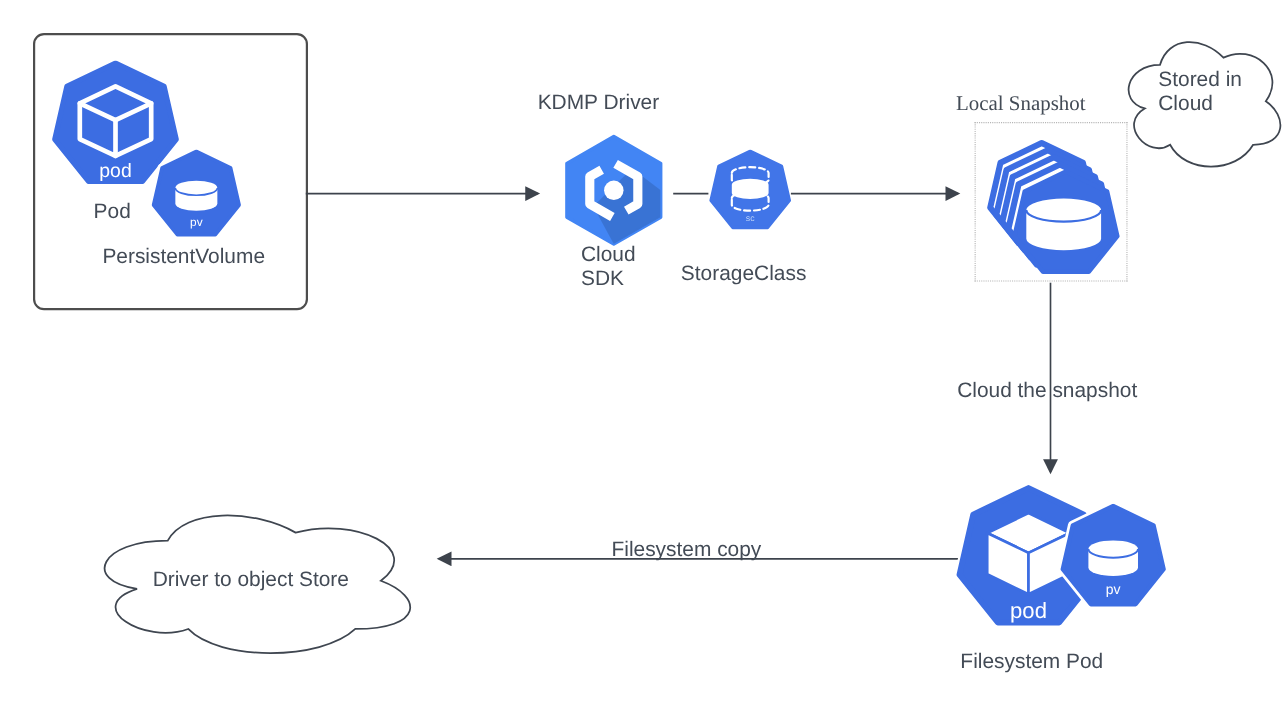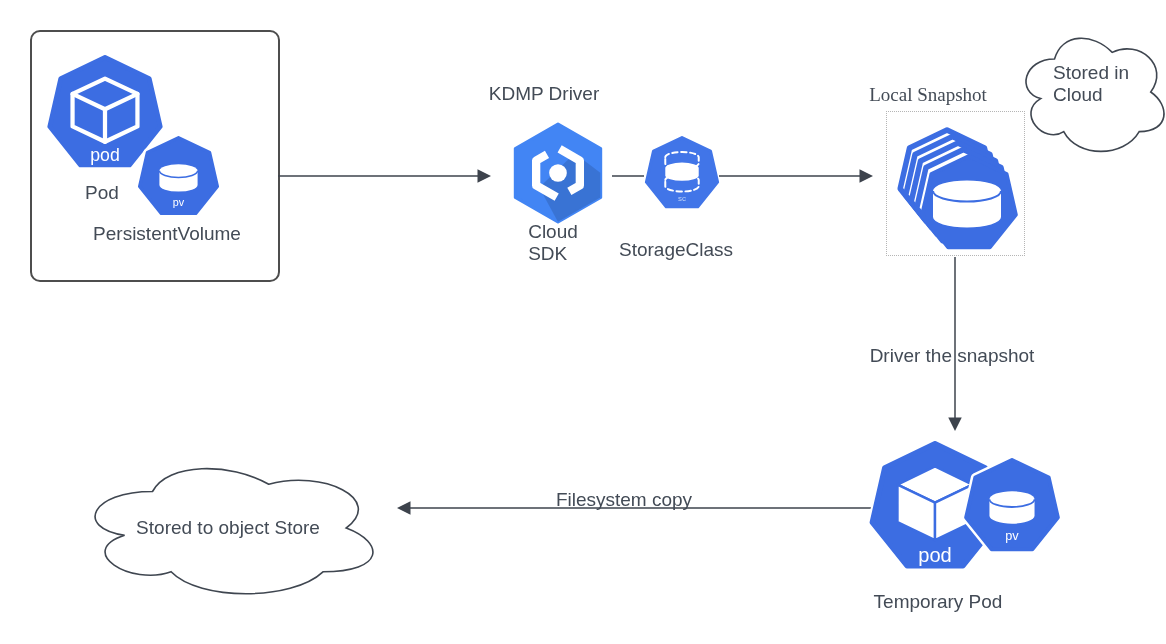--- a/index.html
+++ b/index.html
@@ -123,41 +123,41 @@
 </svg>
 
 <svg class="cloud" style="left:1016px;top:26px;" width="154" height="132" viewBox="0 0 100 100" preserveAspectRatio="none">
   <path d="M25 25 C5 25 0 50 16 55 C0 66 18 90 31 80 C40 100 70 100 80 80 C100 80 100 60 87.5 50 C100 30 80 10 62.5 20 C50 5 30 5 25 25 Z" fill="#ffffff" stroke="#3f4650" stroke-width="1.6" vector-effect="non-scaling-stroke"></path>
 </svg>
 <div class="label" style="left:1091px;top:84px;">
   <div>Stored in</div>
   <div>Cloud</div>
 </div>
 
-<div class="label" style="left:952px;top:356px;">Driver the snapshot</div>
+<div class="label" style="left:952px;top:356px;">Cloud the snapshot</div>
 
 <svg class="icon" style="left:868px;top:441px;" width="134" height="134" viewBox="0 0 100 100">
   <path d="M50 2 L87.5 20 L96.8 60.7 L70.8 93.2 L29.2 93.2 L3.2 60.7 L12.5 20 Z" fill="none" stroke="#ffffff" stroke-width="7" stroke-linejoin="round"></path>
   <path d="M50 2 L87.5 20 L96.8 60.7 L70.8 93.2 L29.2 93.2 L3.2 60.7 L12.5 20 Z" fill="#3c6de2" stroke="#3c6de2" stroke-width="4" stroke-linejoin="round"></path>
   <g stroke="#3c6de2" stroke-width="1.8" stroke-linejoin="round" fill="#ffffff">
     <path d="M50 19 L78 32.5 L50 46 L22 32.5 Z"></path>
     <path d="M22 32.5 L22 60.5 L50 74 L50 46 Z"></path>
     <path d="M78 32.5 L78 60.5 L50 74 L50 46 Z"></path>
   </g>
   <text x="50" y="90" font-size="15" fill="#ffffff" text-anchor="middle">pod</text>
 </svg>
 
 <svg class="icon" style="left:963px;top:458px;" width="98" height="98" viewBox="0 0 100 100">
   <path d="M50 2 L87.5 20 L96.8 60.7 L70.8 93.2 L29.2 93.2 L3.2 60.7 L12.5 20 Z" fill="none" stroke="#ffffff" stroke-width="9" stroke-linejoin="round"></path>
   <path d="M50 2 L87.5 20 L96.8 60.7 L70.8 93.2 L29.2 93.2 L3.2 60.7 L12.5 20 Z" fill="#3c6de2" stroke="#3c6de2" stroke-width="4" stroke-linejoin="round"></path>
   <path d="M27 42 a23 8 0 0 1 46 0 v17 a23 8 0 0 1 -46 0 z" fill="#ffffff"></path>
   <path d="M27 42 a23 8 0 0 0 46 0" fill="none" stroke="#3c6de2" stroke-width="1.8"></path>
   <text x="50" y="84" font-size="13" fill="#ffffff" text-anchor="middle">pv</text>
 </svg>
 
-<div class="label" style="left:938px;top:602px;">Temporary Pod</div>
+<div class="label" style="left:938px;top:602px;">Filesystem Pod</div>
 
 <div class="label" style="left:624px;top:500px;">Filesystem copy</div>
 
 <svg class="cloud" style="left:75px;top:455px;" width="310" height="146" viewBox="0 0 100 100" preserveAspectRatio="none">
   <path d="M25 25 C5 25 0 50 16 55 C0 66 18 90 31 80 C40 100 70 100 80 80 C100 80 100 60 87.5 50 C100 30 80 10 62.5 20 C50 5 30 5 25 25 Z" fill="#ffffff" stroke="#3f4650" stroke-width="1.6" vector-effect="non-scaling-stroke"></path>
 </svg>
-<div class="label" style="left:228px;top:528px;">Stored to object Store</div>
+<div class="label" style="left:228px;top:528px;">Driver to object Store</div>
 
 </body></html>

